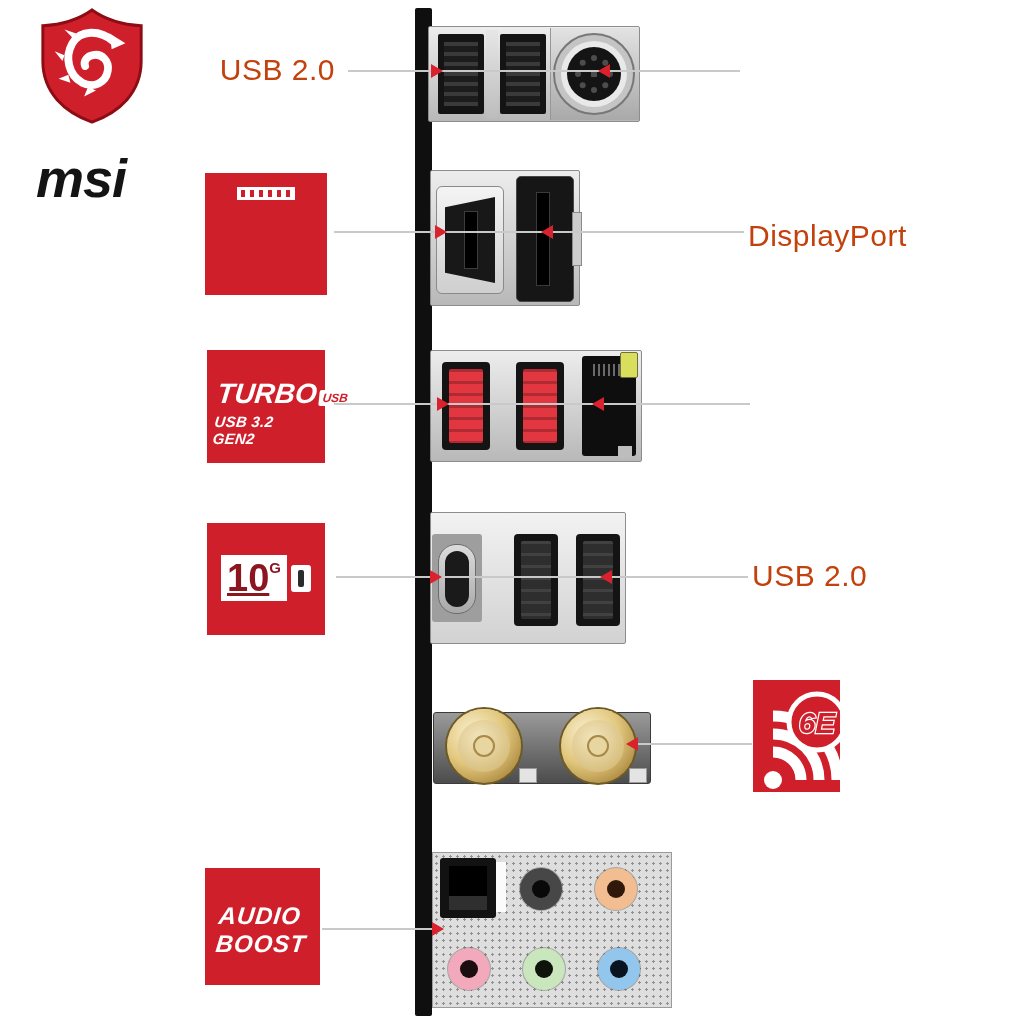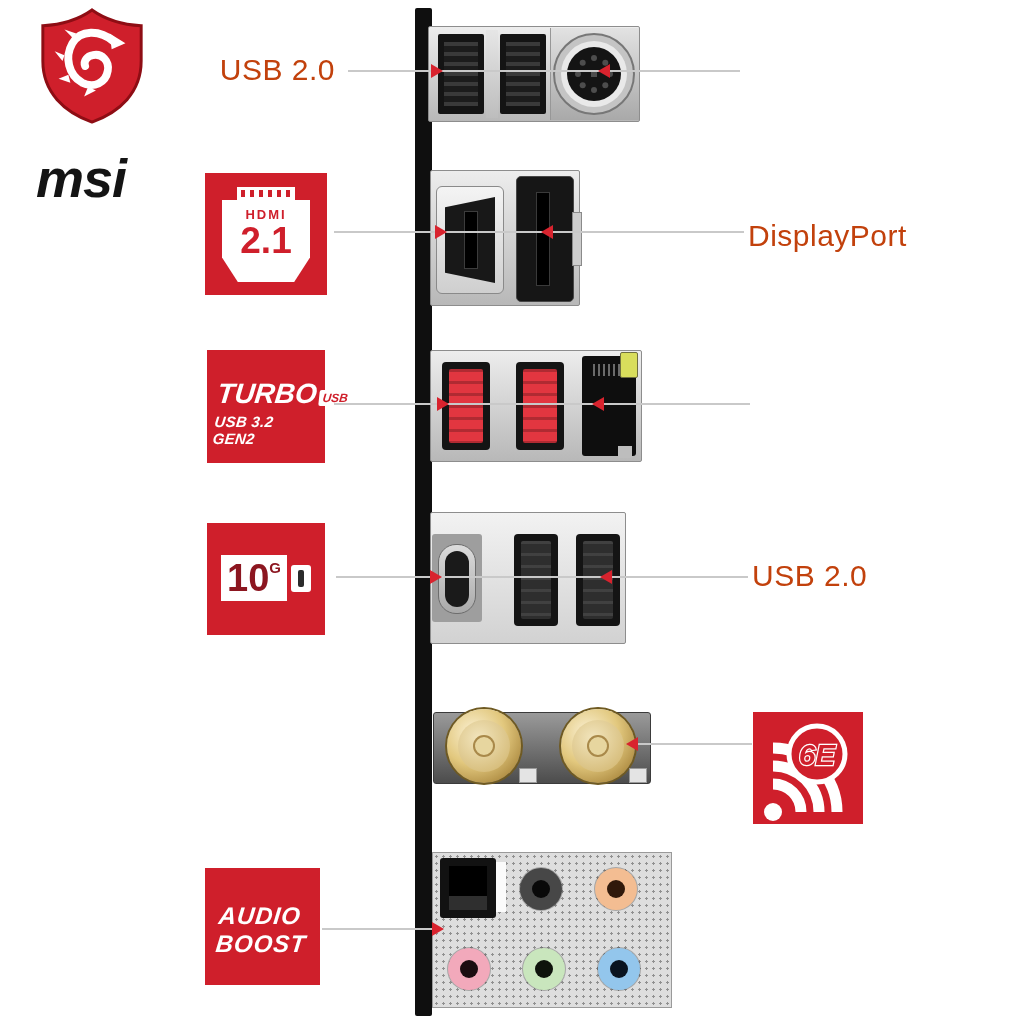--- a/index.html
+++ b/index.html
@@ -44,21 +44,21 @@
   
   .lan-frame{position:absolute;inset:8px;border:5px solid #fff;border-radius:10px;}
   .lan-speed{text-align:center;font-size:21px;font-weight:bold;margin-top:2px;letter-spacing:.5px;}
   .lan-jack{width:54px;height:44px;margin:1px auto 0;background:#fff;
       clip-path:polygon(0 0,100% 0,100% 62%,78% 62%,78% 100%,22% 100%,22% 62%,0 62%);}
   .lan-jack-pins{margin:5px 5px 0;height:18px;
       background:repeating-linear-gradient(90deg,#cf1f2b 0 3px,transparent 3px 7px);}
   
   .tg-wrap{display:flex;align-items:center;justify-content:center;padding-top:32px;}
   .tg-main{background:#fff;height:46px;display:flex;align-items:center;padding:0 6px;}
-  .tg-val{font-size:38px;font-weight:bold;color:#8c1620;line-height:1;}
+  .tg-val{font-size:38px;font-weight:bold;color:#8c1620;line-height:1;text-decoration:underline;}
   .tg-unit{font-size:15px;font-weight:bold;color:#8c1620;transform:translateY(-11px);}
   .tg-port{width:20px;height:27px;background:#fff;border-radius:3px;margin-left:4px;position:relative;}
   .tg-port::after{content:'';position:absolute;inset:5px 7px;background:#2b2b2b;border-radius:2px;}
   
   .audio-inner{padding:34px 0 0 14px;transform:skewX(-6deg);}
   .audio-line{font-size:24px;font-weight:bold;font-style:italic;line-height:1.18;letter-spacing:1px;}
 
   
   .group{position:absolute;z-index:2;}
   .bracket{position:absolute;inset:0;background:linear-gradient(180deg,#ededed,#b8b8b8);
@@ -161,24 +161,20 @@
       <circle cx="26" cy="42" r="3" fill="#4d4d4d"></circle>
         <circle cx="30.7" cy="30.7" r="3" fill="#4d4d4d"></circle>
       <circle cx="42" cy="26" r="3" fill="#4d4d4d"></circle>
         <circle cx="53.3" cy="30.7" r="3" fill="#4d4d4d"></circle>
       <rect x="39" y="39" width="6" height="6" fill="#4d4d4d"></rect>
     </svg>
   </div>
 
   <div class="badge" style="left:205px;top:173px;width:122px;height:122px;">
     <div class="hdmi-pins"></div>
-    <div class="hdmi-body">
-      <div class="hdmi-name">HDMI</div>
-      <div class="hdmi-ver">2.1</div>
-    </div>
   </div>
   <div class="line" style="left:334px;top:231px;width:410px;"></div>
   <div class="arr r" style="left:435px;top:225px;"></div>
   <div class="arr l" style="left:541px;top:225px;"></div>
   <div class="callout" style="left:748px;top:219px;">DisplayPort</div>
 
   <div class="group" style="left:430px;top:170px;width:150px;height:136px;">
     <div class="bracket"></div>
     <div class="hdmi-outer" style="left:6px;top:16px;width:66px;height:106px;">
       <div class="hdmi-black"></div>
@@ -236,21 +232,21 @@
     <div class="usb-a blk" style="left:84px;top:22px;width:44px;height:92px;">
       <div class="tongue"></div>
     </div>
     <div class="usb-a blk" style="left:146px;top:22px;width:44px;height:92px;">
       <div class="tongue"></div>
     </div>
   </div>
 
   <div class="line" style="left:628px;top:743px;width:124px;"></div>
   <div class="arr l" style="left:626px;top:737px;"></div>
-  <div class="badge" style="left:753px;top:712px;width:110px;height:112px;overflow:hidden;">
+  <div class="badge" style="left:753px;top:680px;width:87px;height:112px;overflow:hidden;">
     <svg width="110" height="112" viewBox="0 0 110 112">
       <circle cx="20" cy="100" r="9" fill="#ffffff"></circle>
       <path d="M20 72 A28 28 0 0 1 48 100" stroke="#ffffff" stroke-width="11" fill="none"></path>
       <path d="M20 54 A46 46 0 0 1 66 100" stroke="#ffffff" stroke-width="11" fill="none"></path>
       <path d="M20 36 A64 64 0 0 1 84 100" stroke="#ffffff" stroke-width="11" fill="none"></path>
       <circle cx="64" cy="42" r="28" fill="#cf1f2b" stroke="#ffffff" stroke-width="5"></circle>
       <text x="64" y="53" text-anchor="middle" font-family="Liberation Sans, sans-serif" font-size="30" font-weight="bold" font-style="italic" fill="#cf1f2b" stroke="#ffffff" stroke-width="2.4" paint-order="stroke">6E</text>
     </svg>
   </div>
 

